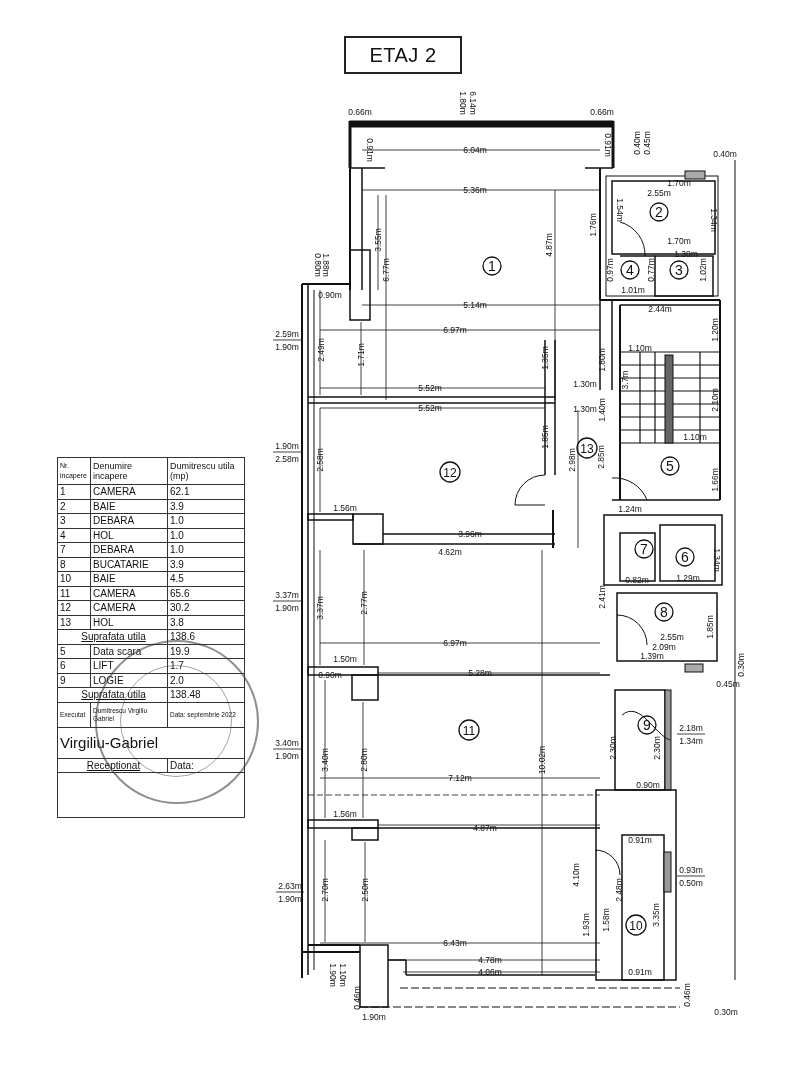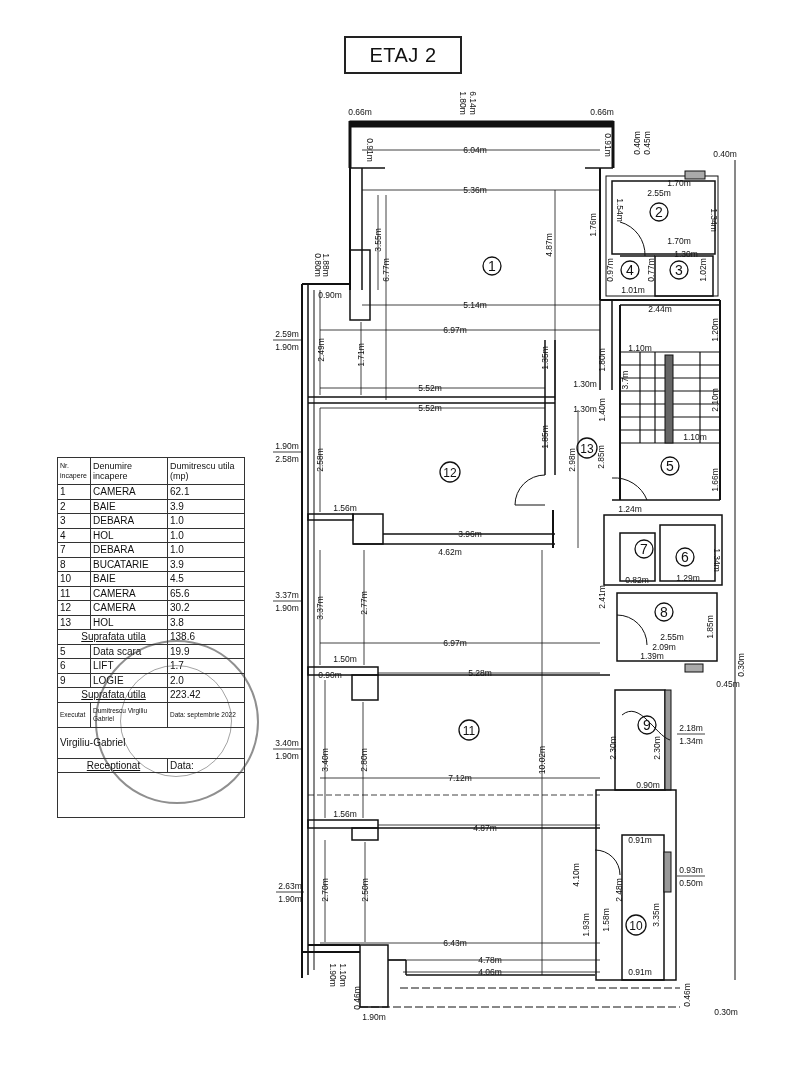--- a/index.html
+++ b/index.html
@@ -8,21 +8,21 @@
   svg.plan { position:absolute; left:0; top:0; }
   .dim { font-family:"Liberation Sans", sans-serif; font-size:8.5px; fill:#111; }
   .dimv { font-family:"Liberation Sans", sans-serif; font-size:8.5px; fill:#111; }
   .roomnum { font-family:"Liberation Sans", sans-serif; font-size:14px; fill:#111; }
   .table { position:absolute; left:57px; top:457px; width:188px; border:1.5px solid #222; border-collapse:collapse; font-size:10px; }
   .table td { border:1px solid #333; padding:0 2px; height:13.5px; line-height:13px; text-align:left; }
   .table .hdr td { font-size:9px; line-height:10px; height:26px; }
   .table .hdr td.small { font-size:7px; }
   .table .span { text-align:center; padding-left:4px;text-decoration:underline; }
   .table .exec td { font-size:6.5px; height:24px; line-height:8px; }
-  .table .sig td { height:30px; font-size:10px; }
+  .table .sig td { height:30px; font-size:15px; }
   .table .blank td { height:44px; }
   .stamp { position:absolute; left:95px; top:640px; width:160px; height:160px; border-radius:50%; border:2px solid #333; opacity:0.55; pointer-events:none; }
   .stamp2 { position:absolute; left:120px; top:665px; width:110px; height:110px; border-radius:50%; border:1.5px solid #333; opacity:0.45; pointer-events:none; }
 </style>
 </head>
 <body>
 
 <div class="title-box">ETAJ 2</div>
 
 <svg class="plan" width="807" height="1080" viewBox="0 0 807 1080">
@@ -384,21 +384,21 @@
         <td>LIFT</td>
         <td>1.7</td>
       </tr>
   <tr>
         <td>9</td>
         <td>LOGIE</td>
         <td>2.0</td>
       </tr>
   <tr>
     <td colspan="2" class="span">Suprafata utila</td>
-    <td>223.42</td>
+    <td>138.48</td>
   </tr>
   <tr class="exec">
     <td>Executat</td>
     <td>Dumitrescu Virgiliu Gabriel</td>
     <td>Data: septembrie 2022</td>
   </tr>
   <tr class="sig">
     <td colspan="3">Virgiliu-Gabriel</td>
   </tr>
   <tr>

